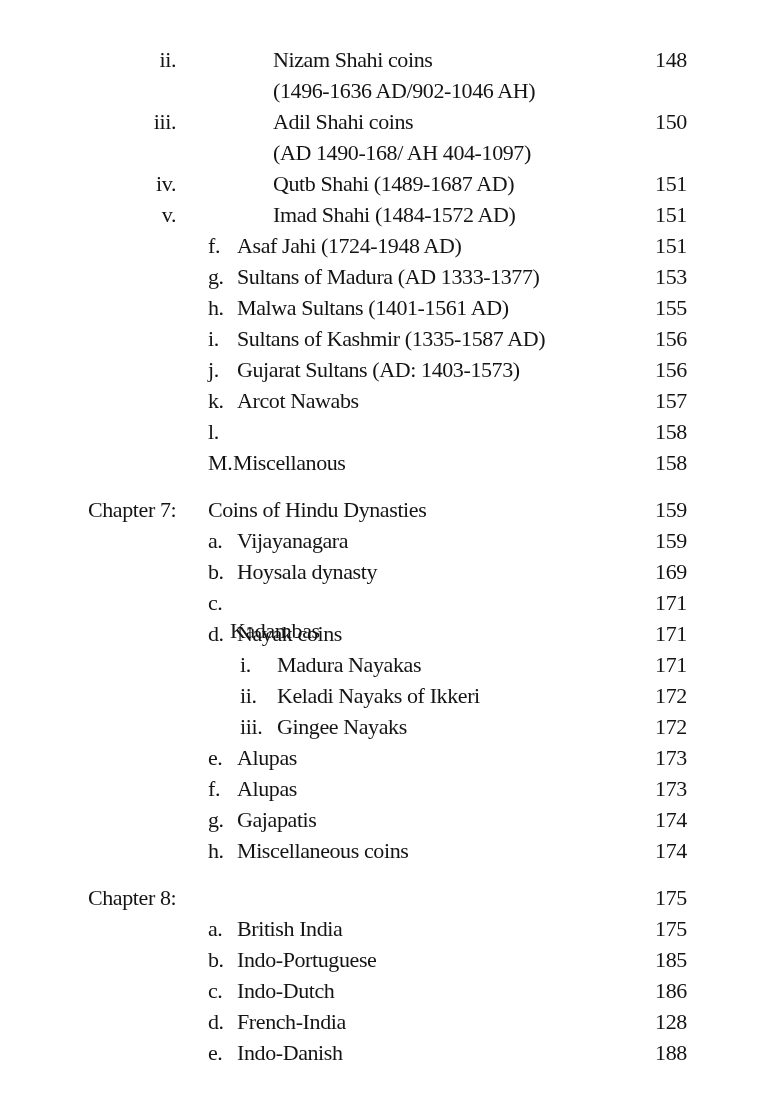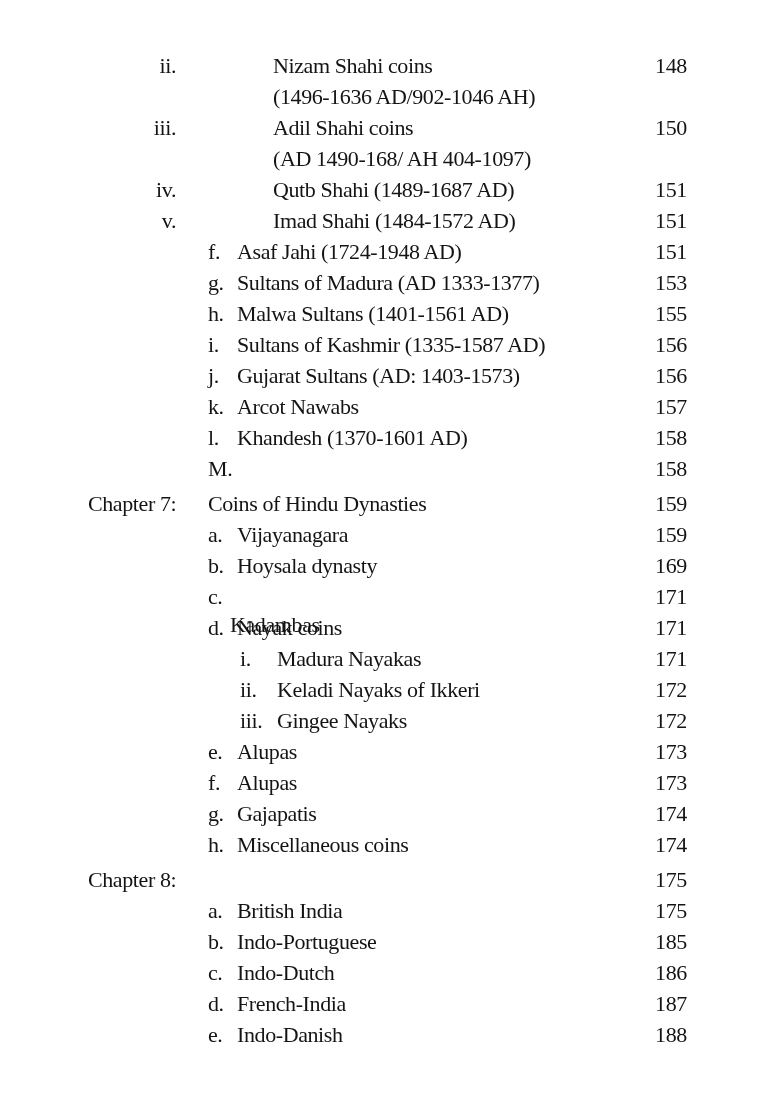--- a/index.html
+++ b/index.html
@@ -11,33 +11,33 @@
       width: 780px;
       height: 1108px;
       position: relative;
       overflow: hidden;
       font-family: "Liberation Serif", "DejaVu Serif", serif;
       color: #141414;
     }
     .toc {
       position: absolute;
       left: 0;
-      top: 50px;
+      top: 44px;
       width: 688px;
     }
     .row {
       position: relative;
       height: 31px;
       font-size: 22px;
       line-height: 31px;
       white-space: nowrap;
       letter-spacing: -0.4px;
     }
     .row.gap-before {
-      margin-top: 4px;
+      margin-top: 16px;
     }
     .chapter-label {
       position: absolute;
       left: 88px;
     }
     .marker {
       position: absolute;
     }
     .text {
       position: absolute;
@@ -118,25 +118,25 @@
     <span class="text">Gujarat Sultans (AD: 1403-1573)</span>
     <span class="page">156</span>
   </div>
   <div class="row lvl-letter">
     <span class="marker">k.</span>
     <span class="text">Arcot Nawabs</span>
     <span class="page">157</span>
   </div>
   <div class="row lvl-letter">
     <span class="marker">l.</span>
-    <span class="text">Khandesh (1370-1601 AD)</span>
     <span class="page">158</span>
   </div>
   <div class="row lvl-letterM">
     <span class="marker">M.</span>
+    <span class="text">Miscellanous</span>
     <span class="page">158</span>
   </div>
 
   <div class="row lvl-chapter gap-before">
     <span class="chapter-label">Chapter 7:</span>
     <span class="text">Coins of Hindu Dynasties</span>
     <span class="page">159</span>
   </div>
   <div class="row lvl-letter">
     <span class="marker">a.</span>
@@ -209,21 +209,21 @@
     <span class="page">185</span>
   </div>
   <div class="row lvl-letter">
     <span class="marker">c.</span>
     <span class="text">Indo-Dutch</span>
     <span class="page">186</span>
   </div>
   <div class="row lvl-letter">
     <span class="marker">d.</span>
     <span class="text">French-India</span>
-    <span class="page">187</span>
+    <span class="page">128</span>
   </div>
   <div class="row lvl-letter">
     <span class="marker">e.</span>
     <span class="text">Indo-Danish</span>
     <span class="page">188</span>
   </div>
 
 </div>
 
 </body></html>

